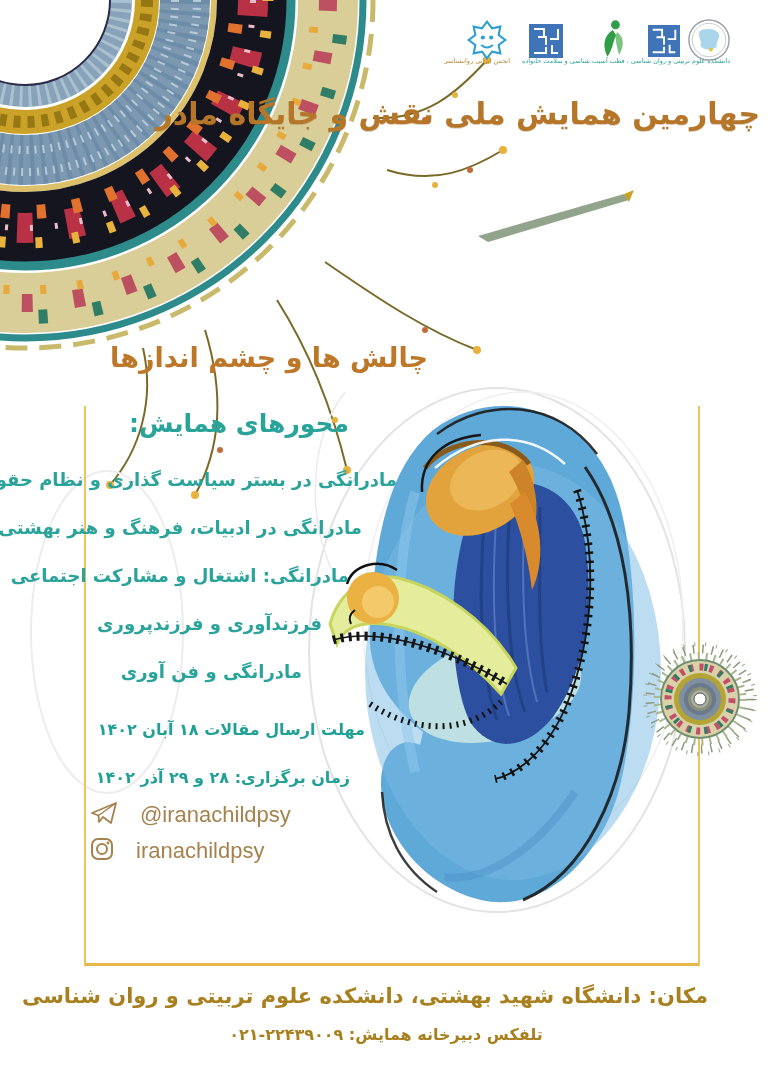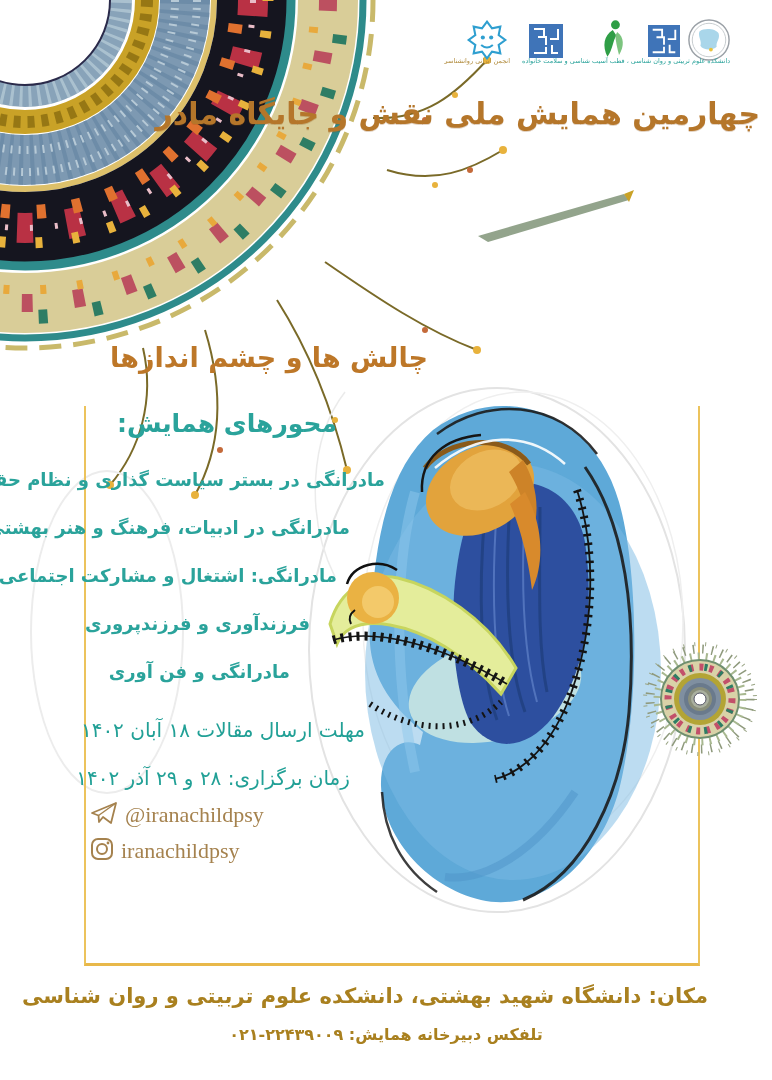--- a/index.html
+++ b/index.html
@@ -14,34 +14,34 @@
           text-shadow:0 1px 0 rgba(140,80,20,.25);}
   .main-title{top:198px;right:12px;font-size:66px;font-weight:bold;color:#58b3a9;text-align:right;
           text-shadow:1px 1px 0 #c9a24f, 0 0 1px #b08c3a;letter-spacing:1px;}
   .subtitle{top:330px;right:344px;font-size:27px;font-weight:bold;color:#bd7728;text-align:center;margin-top:12px;}
 
   
   .frame{left:84px;top:406px;width:612px;height:557px;
          border-left:2px solid #ecc35c;border-right:2px solid #ecc35c;border-bottom:3px solid #e8b84a;}
 
   
-  .topics{left:84px;top:402px;width:305px;direction:rtl;text-align:right;color:#2aa39b;}
+  .topics{left:84px;top:402px;width:305px;direction:rtl;text-align:right;color:#2aa39b;padding-left:12px;}
   .topics-heading{font-size:25px;font-weight:bold;margin:0 52px 10px 0;line-height:44px;}
   .topic{font-size:18px;font-weight:bold;line-height:48px;white-space:nowrap;}
   .t0{margin-right:4px;} .t1{margin-right:39px;} .t2{margin-right:52px;}
   .t3{margin-right:79px;} .t4{margin-right:99px;margin-left:7px;}
 
   
   .dates{left:84px;top:706px;width:300px;direction:rtl;text-align:right;color:#21a096;}
-  .date-line{font-size:20px;font-weight:normal;line-height:48px;white-space:nowrap;}
+  .date-line{font-size:16px;font-weight:bold;line-height:48px;white-space:nowrap;}
   .d0{margin-right:19px;} .d1{margin-right:34px;}
 
   
   .contacts{left:90px;top:800px;display:flex;flex-direction:column;gap:7px;color:#a5824e;}
-  .contact-row{display:flex;align-items:center;gap:7px;font-family:Liberation Serif, serif;}
+  .contact-row{display:flex;align-items:center;gap:22px;font-family:Liberation Sans, sans-serif;}
   .contact-row svg{flex:0 0 auto;}
   .handle{font-size:22px;}
   .url{font-size:20px;}
 
   
   .footer{left:64px;top:976px;width:644px;text-align:center;color:#a9801f;direction:rtl;}
   .footer-line1{font-size:21px;font-weight:bold;line-height:40px;white-space:nowrap;}
   .footer-line2{font-size:16px;font-weight:bold;line-height:38px;white-space:nowrap;}
   .phone-num{direction:ltr;unicode-bidi:isolate;}
 

